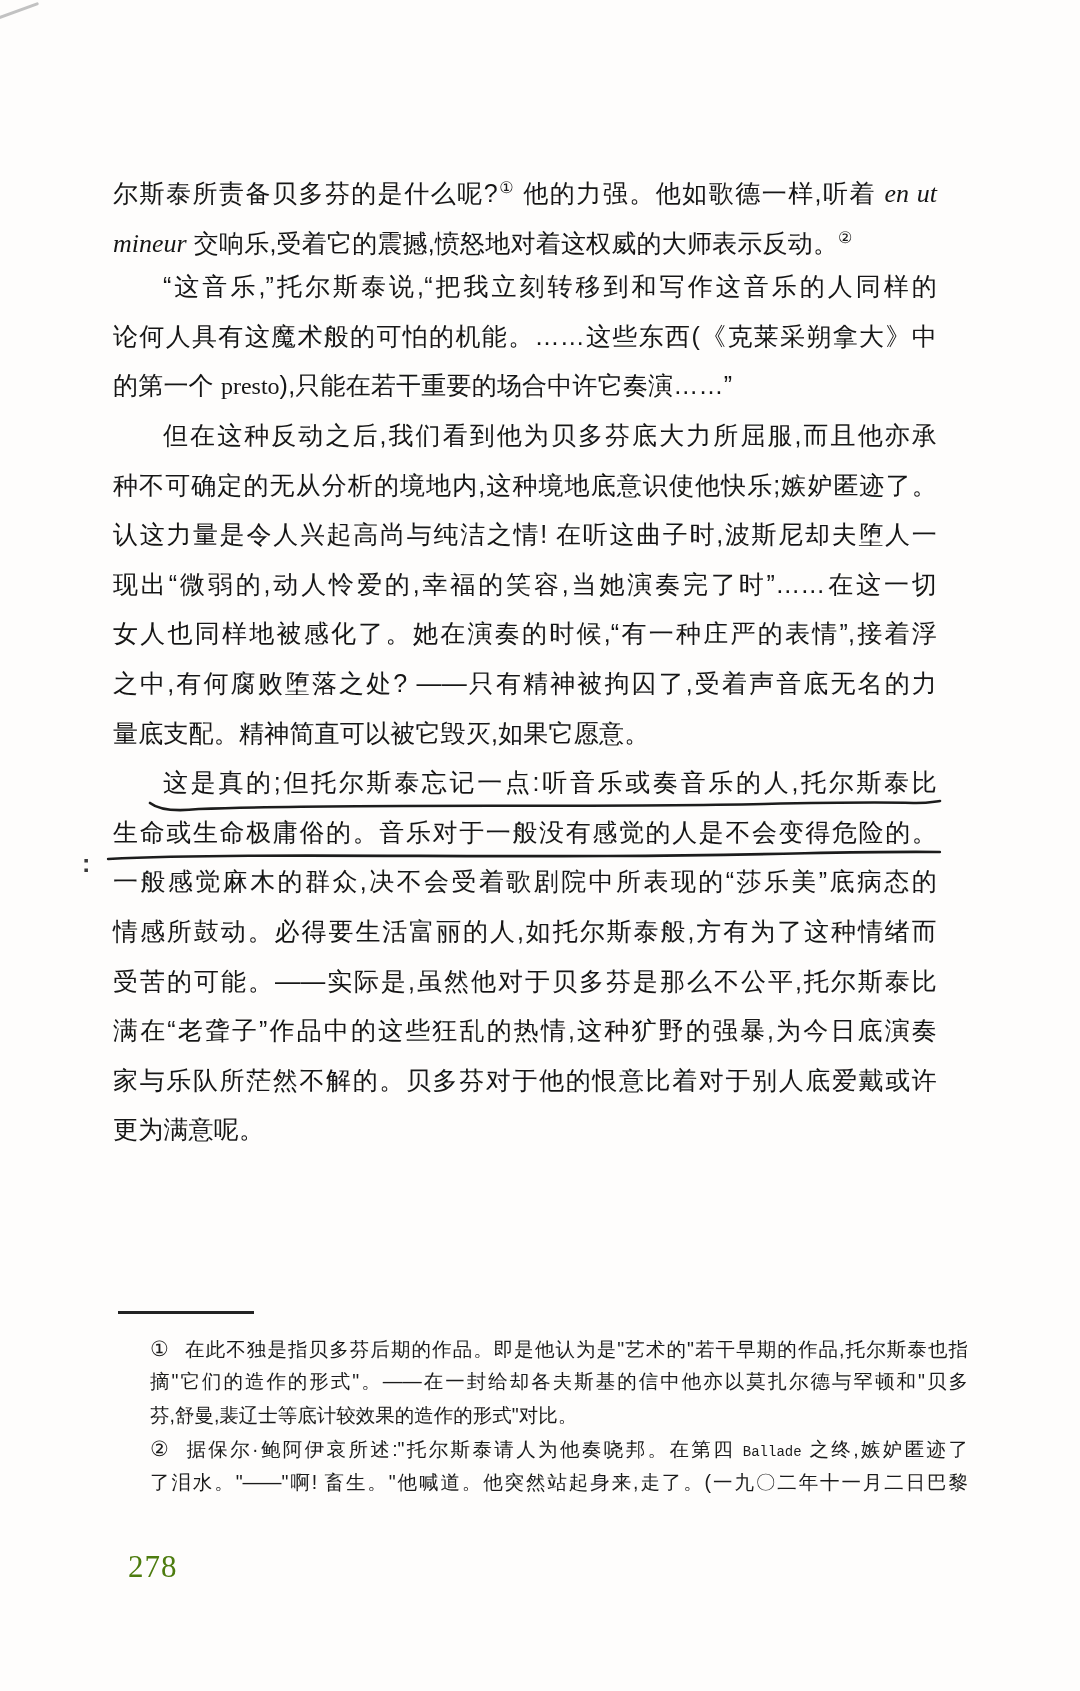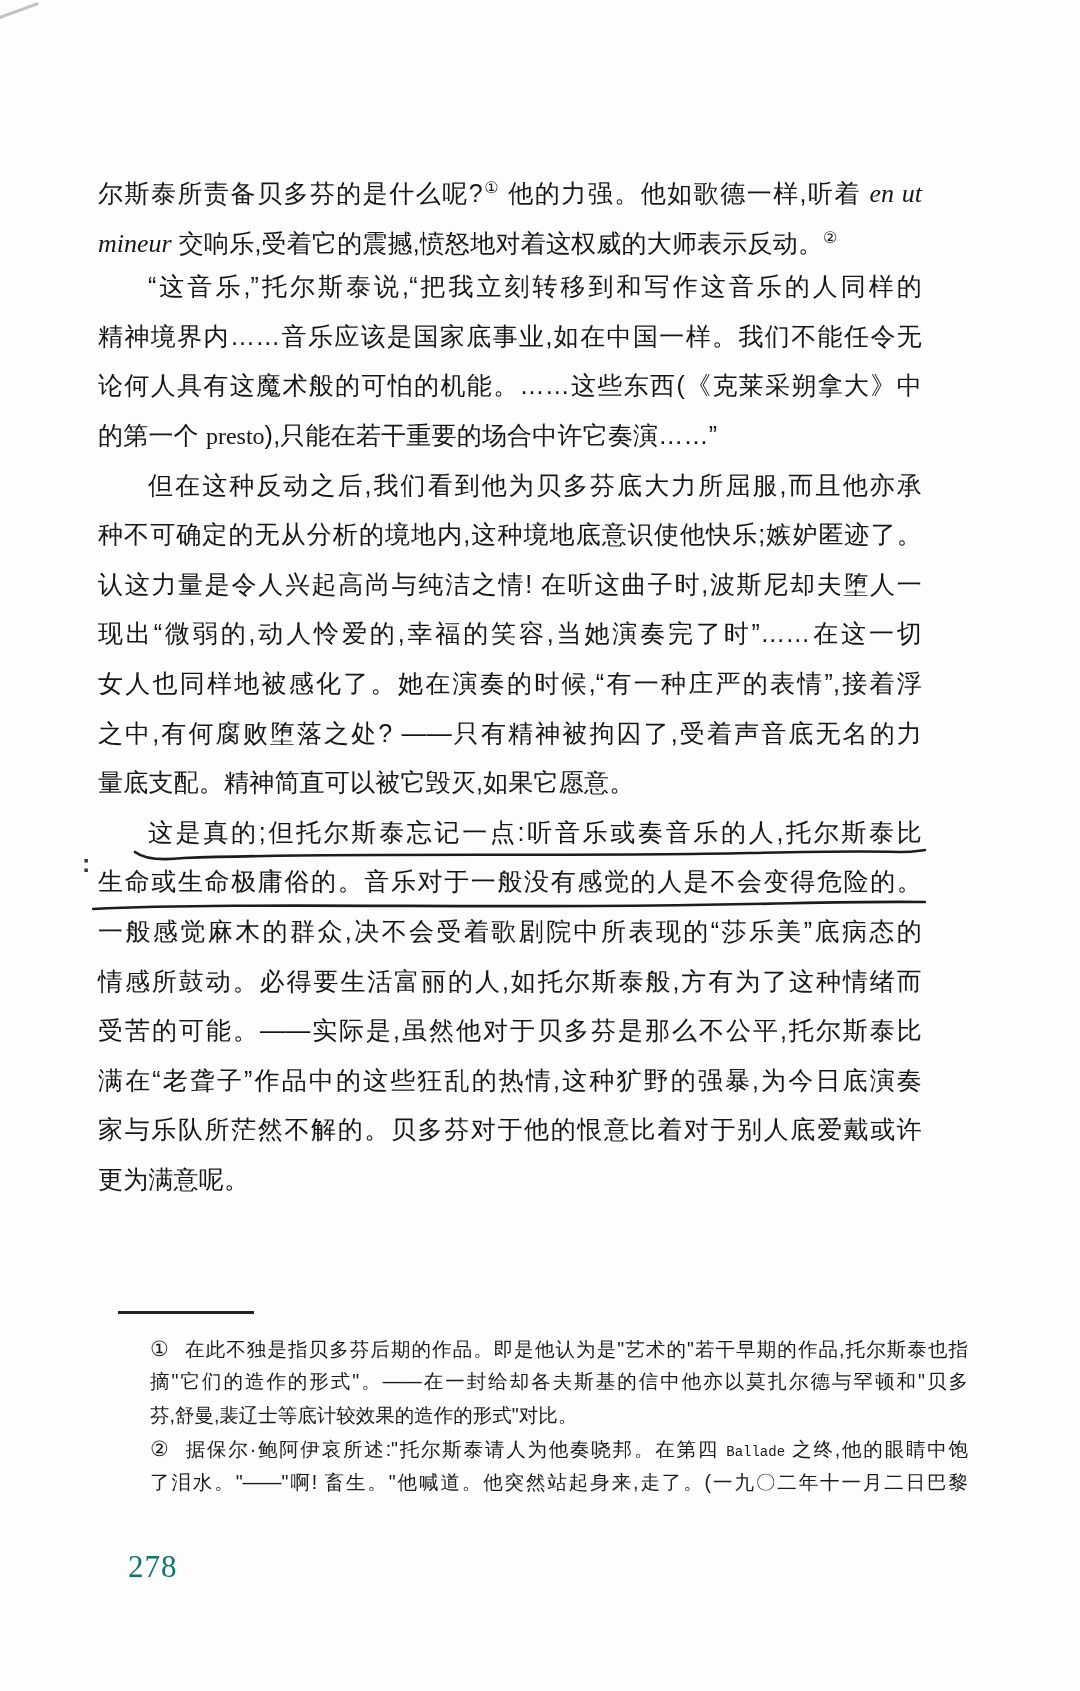--- a/index.html
+++ b/index.html
@@ -1,57 +1,56 @@
 <!DOCTYPE html>
 <html><head>
 <meta charset="utf-8">
 <style>
   html,body{margin:0;padding:0;background:#e8e8e8}
   .page{position:relative;width:1080px;height:1691px;margin:0 auto;background:#fefdfc;overflow:hidden;
         font-family:"Liberation Sans",sans-serif;color:#161616}
   
-  .body-text{position:absolute;left:98px;top:163px;width:824px}
+  .body-text{position:absolute;left:113px;top:163px;width:824px}
   .line{position:relative;height:49.6px;line-height:49.6px;font-size:25px;white-space:nowrap;letter-spacing:.2px}
   .line.fill{text-align:justify;text-align-last:justify}
   .line.indent{text-indent:50px}
   .sup{font-size:16px;vertical-align:9px;letter-spacing:0}
   .lat{font-family:"Liberation Serif",serif;font-style:italic;font-size:26px;letter-spacing:0}
   .rom{font-family:"Liberation Serif",serif;font-size:24px;letter-spacing:0}
   
   .hand-underline{position:absolute;bottom:-7px;height:16px;pointer-events:none}
   
   .fn-rule{position:absolute;left:118px;top:1311px;width:136px;height:3px;background:#232323}
   .footnotes{position:absolute;left:150px;top:1332px;width:818px}
   .fn-line{position:relative;height:33.4px;line-height:33.4px;font-size:19.5px;white-space:nowrap;color:#1b1b1b}
   .fn-line.fill{text-align:justify;text-align-last:justify}
   .fn-marker{display:inline-block;width:34px;font-size:21px;letter-spacing:0}
   .fn-rom{font-family:Liberation Mono, monospace;font-size:14px;letter-spacing:0}
   
   .margin-mark{position:absolute;left:82px;top:848px;font-size:25px;color:#3a3a3a;line-height:30px;font-weight:bold}
   
-  .page-number{position:absolute;left:128px;top:1549px;font-family:"Liberation Serif",serif;font-size:31px;color:#0f766e;letter-spacing:1px}
+  .page-number{position:absolute;left:128px;top:1549px;font-family:"Liberation Serif",serif;font-size:31px;color:#4d7c0f;letter-spacing:1px}
   
   .corner-artifact{position:absolute;left:-8px;top:10px;width:48px;height:3px;background:#c2c2c2;transform:rotate(-20deg);border-radius:2px}
 </style>
 </head>
 <body>
 
 <div class="page">
   <div class="corner-artifact"></div>
 
   <div class="margin-mark">:</div>
 
   <div class="body-text">
       <div>
         <div class="line fill"><span>尔斯泰所责备贝多芬的是什么呢?</span><span class="sup">①</span><span> 他的力强。他如歌德一样,听着 </span><span class="lat">en ut</span></div>
         <div class="line"><span class="lat">mineur</span><span> 交响乐,受着它的震撼,愤怒地对着这权威的大师表示反动。</span><span class="sup">②</span></div>
       </div>
       <div>
         <div class="line fill indent"><span>“这音乐,”托尔斯泰说,“把我立刻转移到和写作这音乐的人同样的</span></div>
-        <div class="line fill"><span>精神境界内……音乐应该是国家底事业,如在中国一样。我们不能任令无</span></div>
         <div class="line fill"><span>论何人具有这魔术般的可怕的机能。……这些东西(《克莱采朔拿大》中</span></div>
         <div class="line"><span>的第一个 </span><span class="rom">presto</span><span>),只能在若干重要的场合中许它奏演……”</span></div>
       </div>
       <div>
         <div class="line fill indent"><span>但在这种反动之后,我们看到他为贝多芬底大力所屈服,而且他亦承</span></div>
         <div class="line fill"><span>种不可确定的无从分析的境地内,这种境地底意识使他快乐;嫉妒匿迹了。</span></div>
         <div class="line fill"><span>认这力量是令人兴起高尚与纯洁之情! 在听这曲子时,波斯尼却夫堕人一</span></div>
         <div class="line fill"><span>现出“微弱的,动人怜爱的,幸福的笑容,当她演奏完了时”……在这一切</span></div>
         <div class="line fill"><span>女人也同样地被感化了。她在演奏的时候,“有一种庄严的表情”,接着浮</span></div>
         <div class="line fill"><span>之中,有何腐败堕落之处? ——只有精神被拘囚了,受着声音底无名的力</span></div>
@@ -72,18 +71,18 @@
         <div class="line"><span>更为满意呢。</span></div>
       </div>
     </div>
 
   <div class="fn-rule"></div>
 
   <div class="footnotes">
       <div class="fn-line fill"><span class="fn-marker">①</span><span>在此不独是指贝多芬后期的作品。即是他认为是"艺术的"若干早期的作品,托尔斯泰也指</span></div>
       <div class="fn-line fill"><span>摘"它们的造作的形式"。——在一封给却各夫斯基的信中他亦以莫扎尔德与罕顿和"贝多</span></div>
       <div class="fn-line"><span>芬,舒曼,裴辽士等底计较效果的造作的形式"对比。</span></div>
-      <div class="fn-line fill"><span class="fn-marker">②</span><span>据保尔·鲍阿伊哀所述:"托尔斯泰请人为他奏哓邦。在第四 </span><span class="fn-rom">Ballade</span><span> 之终,他的眼睛中饱</span></div>
+      <div class="fn-line fill"><span class="fn-marker">②</span><span>据保尔·鲍阿伊哀所述:"托尔斯泰请人为他奏哓邦。在第四 </span><span class="fn-rom">Ballade</span><span> 之终,嫉妒匿迹了</span></div>
       <div class="fn-line fill"><span>了泪水。"——"啊! 畜生。"他喊道。他突然站起身来,走了。(一九〇二年十一月二日巴黎</span></div>
     </div>
 
   <div class="page-number">278</div>
 </div>
 
 </body></html>

